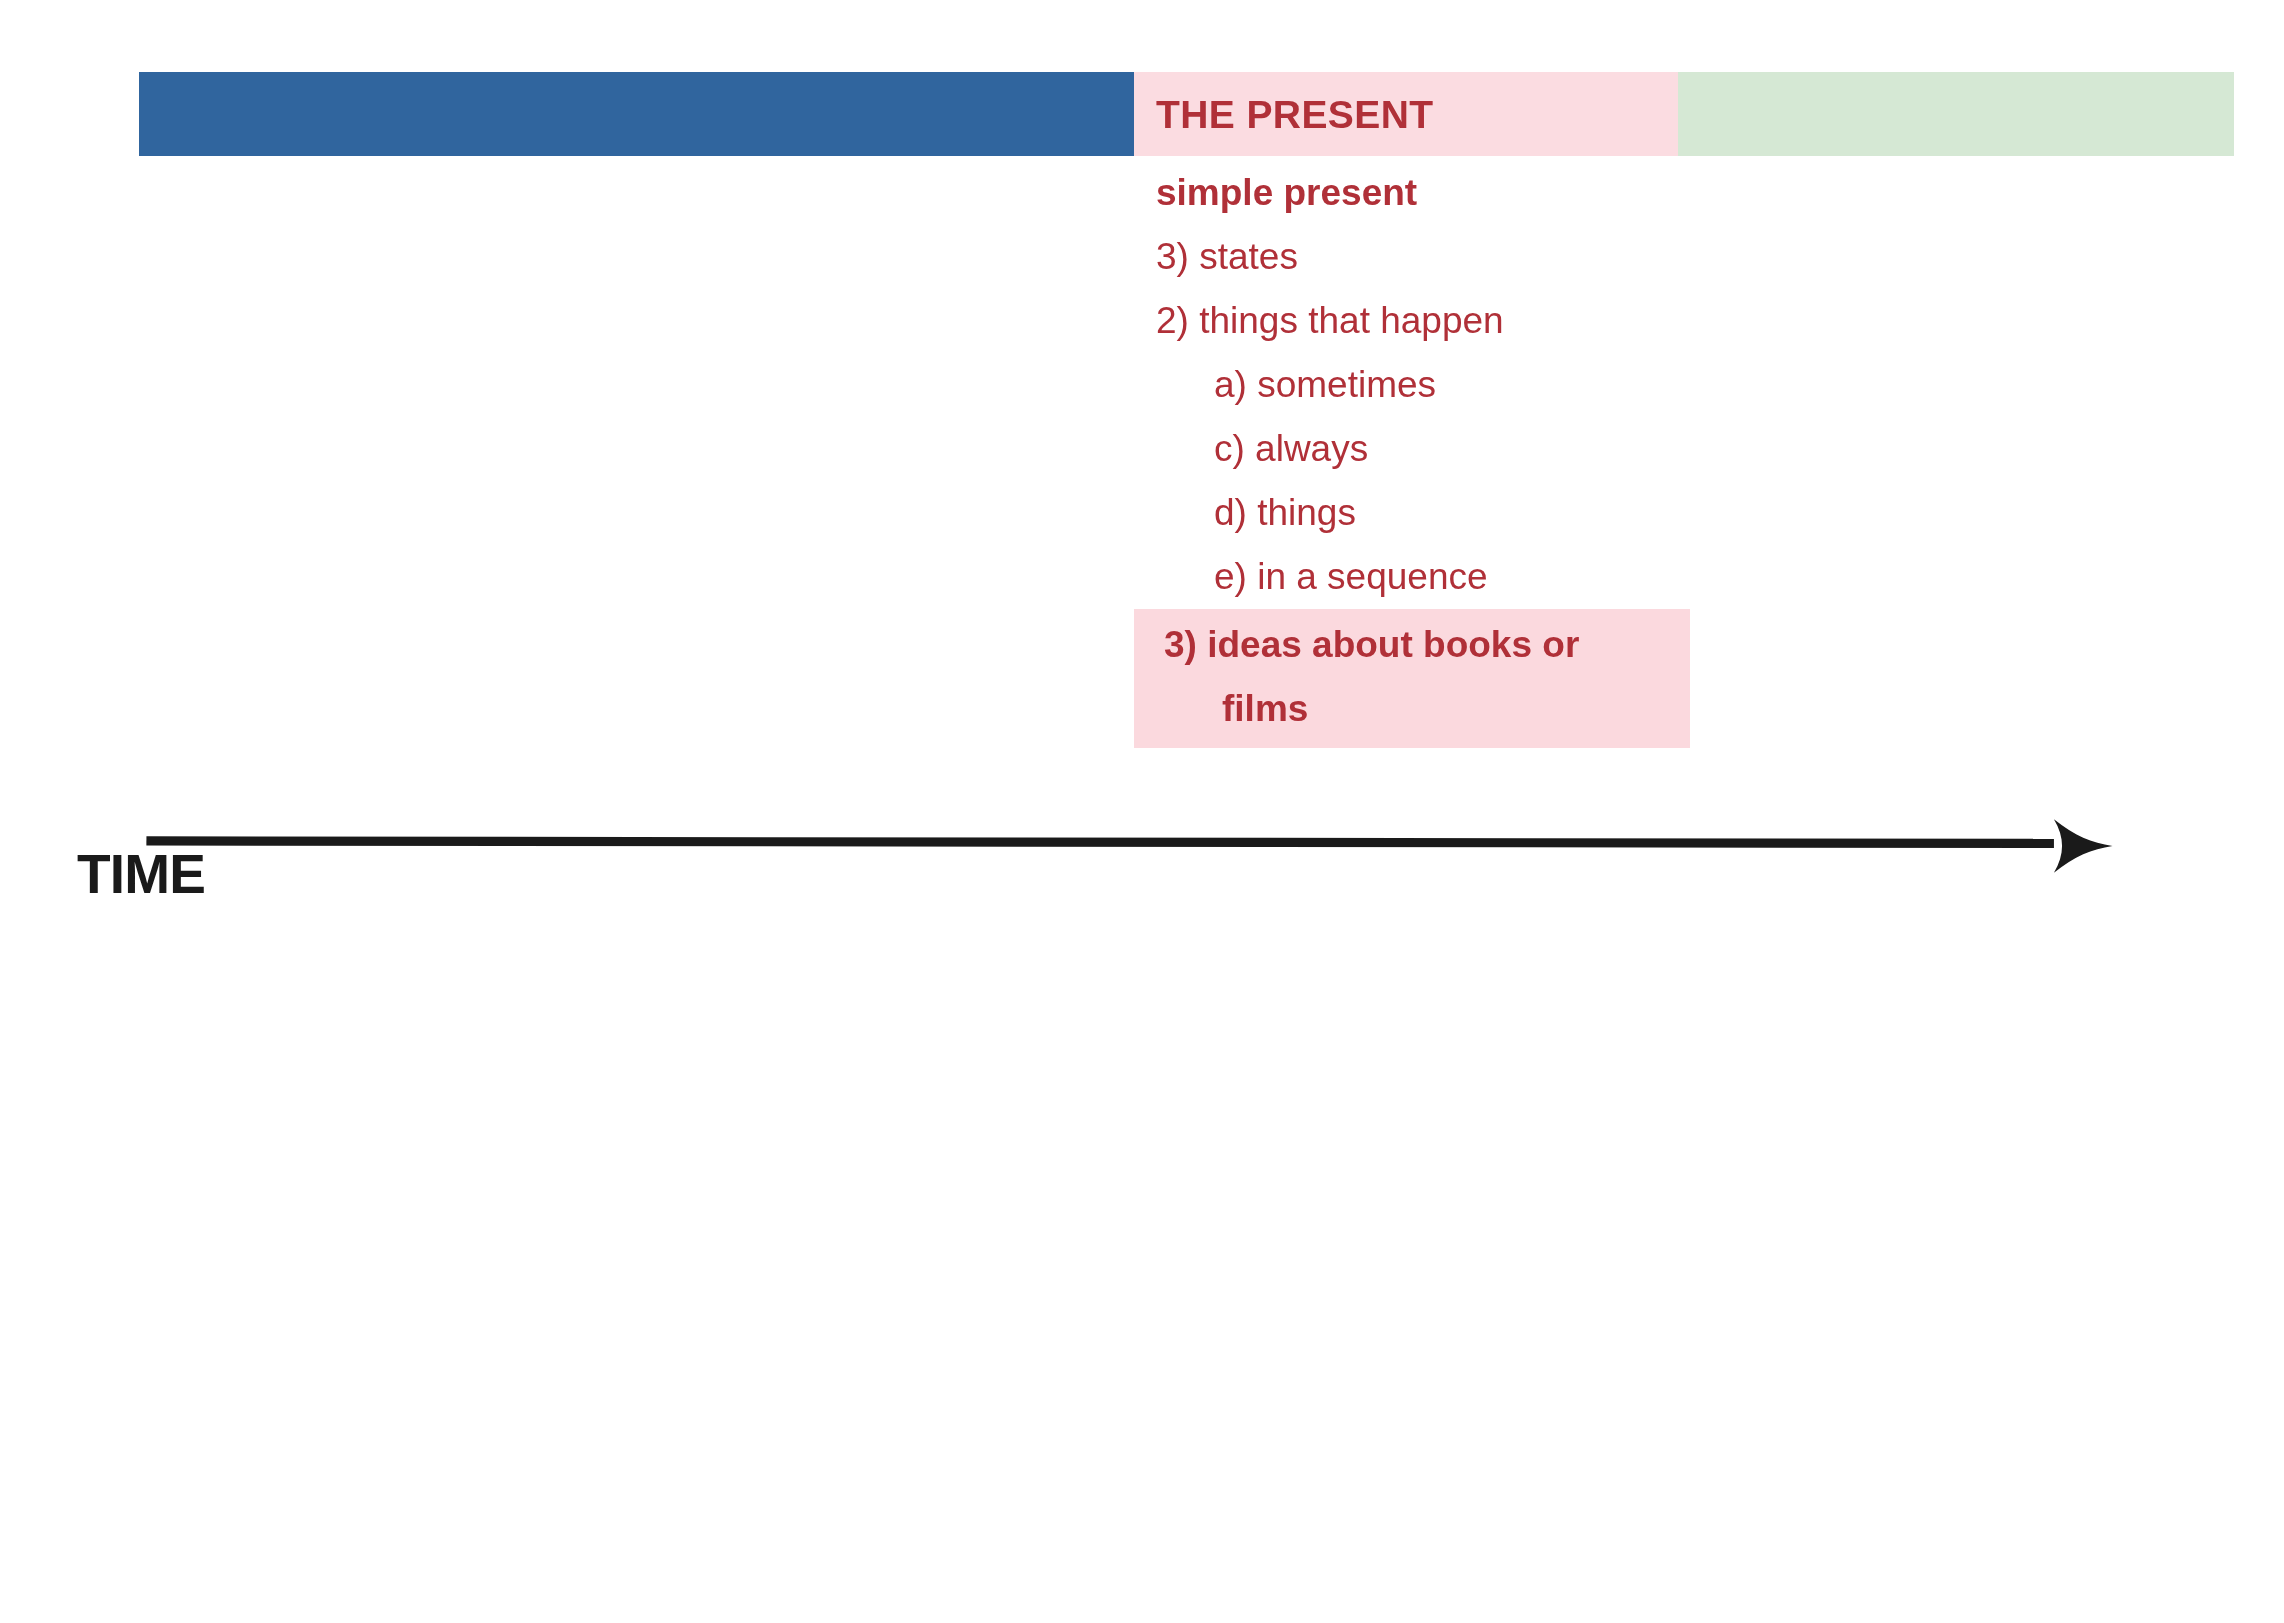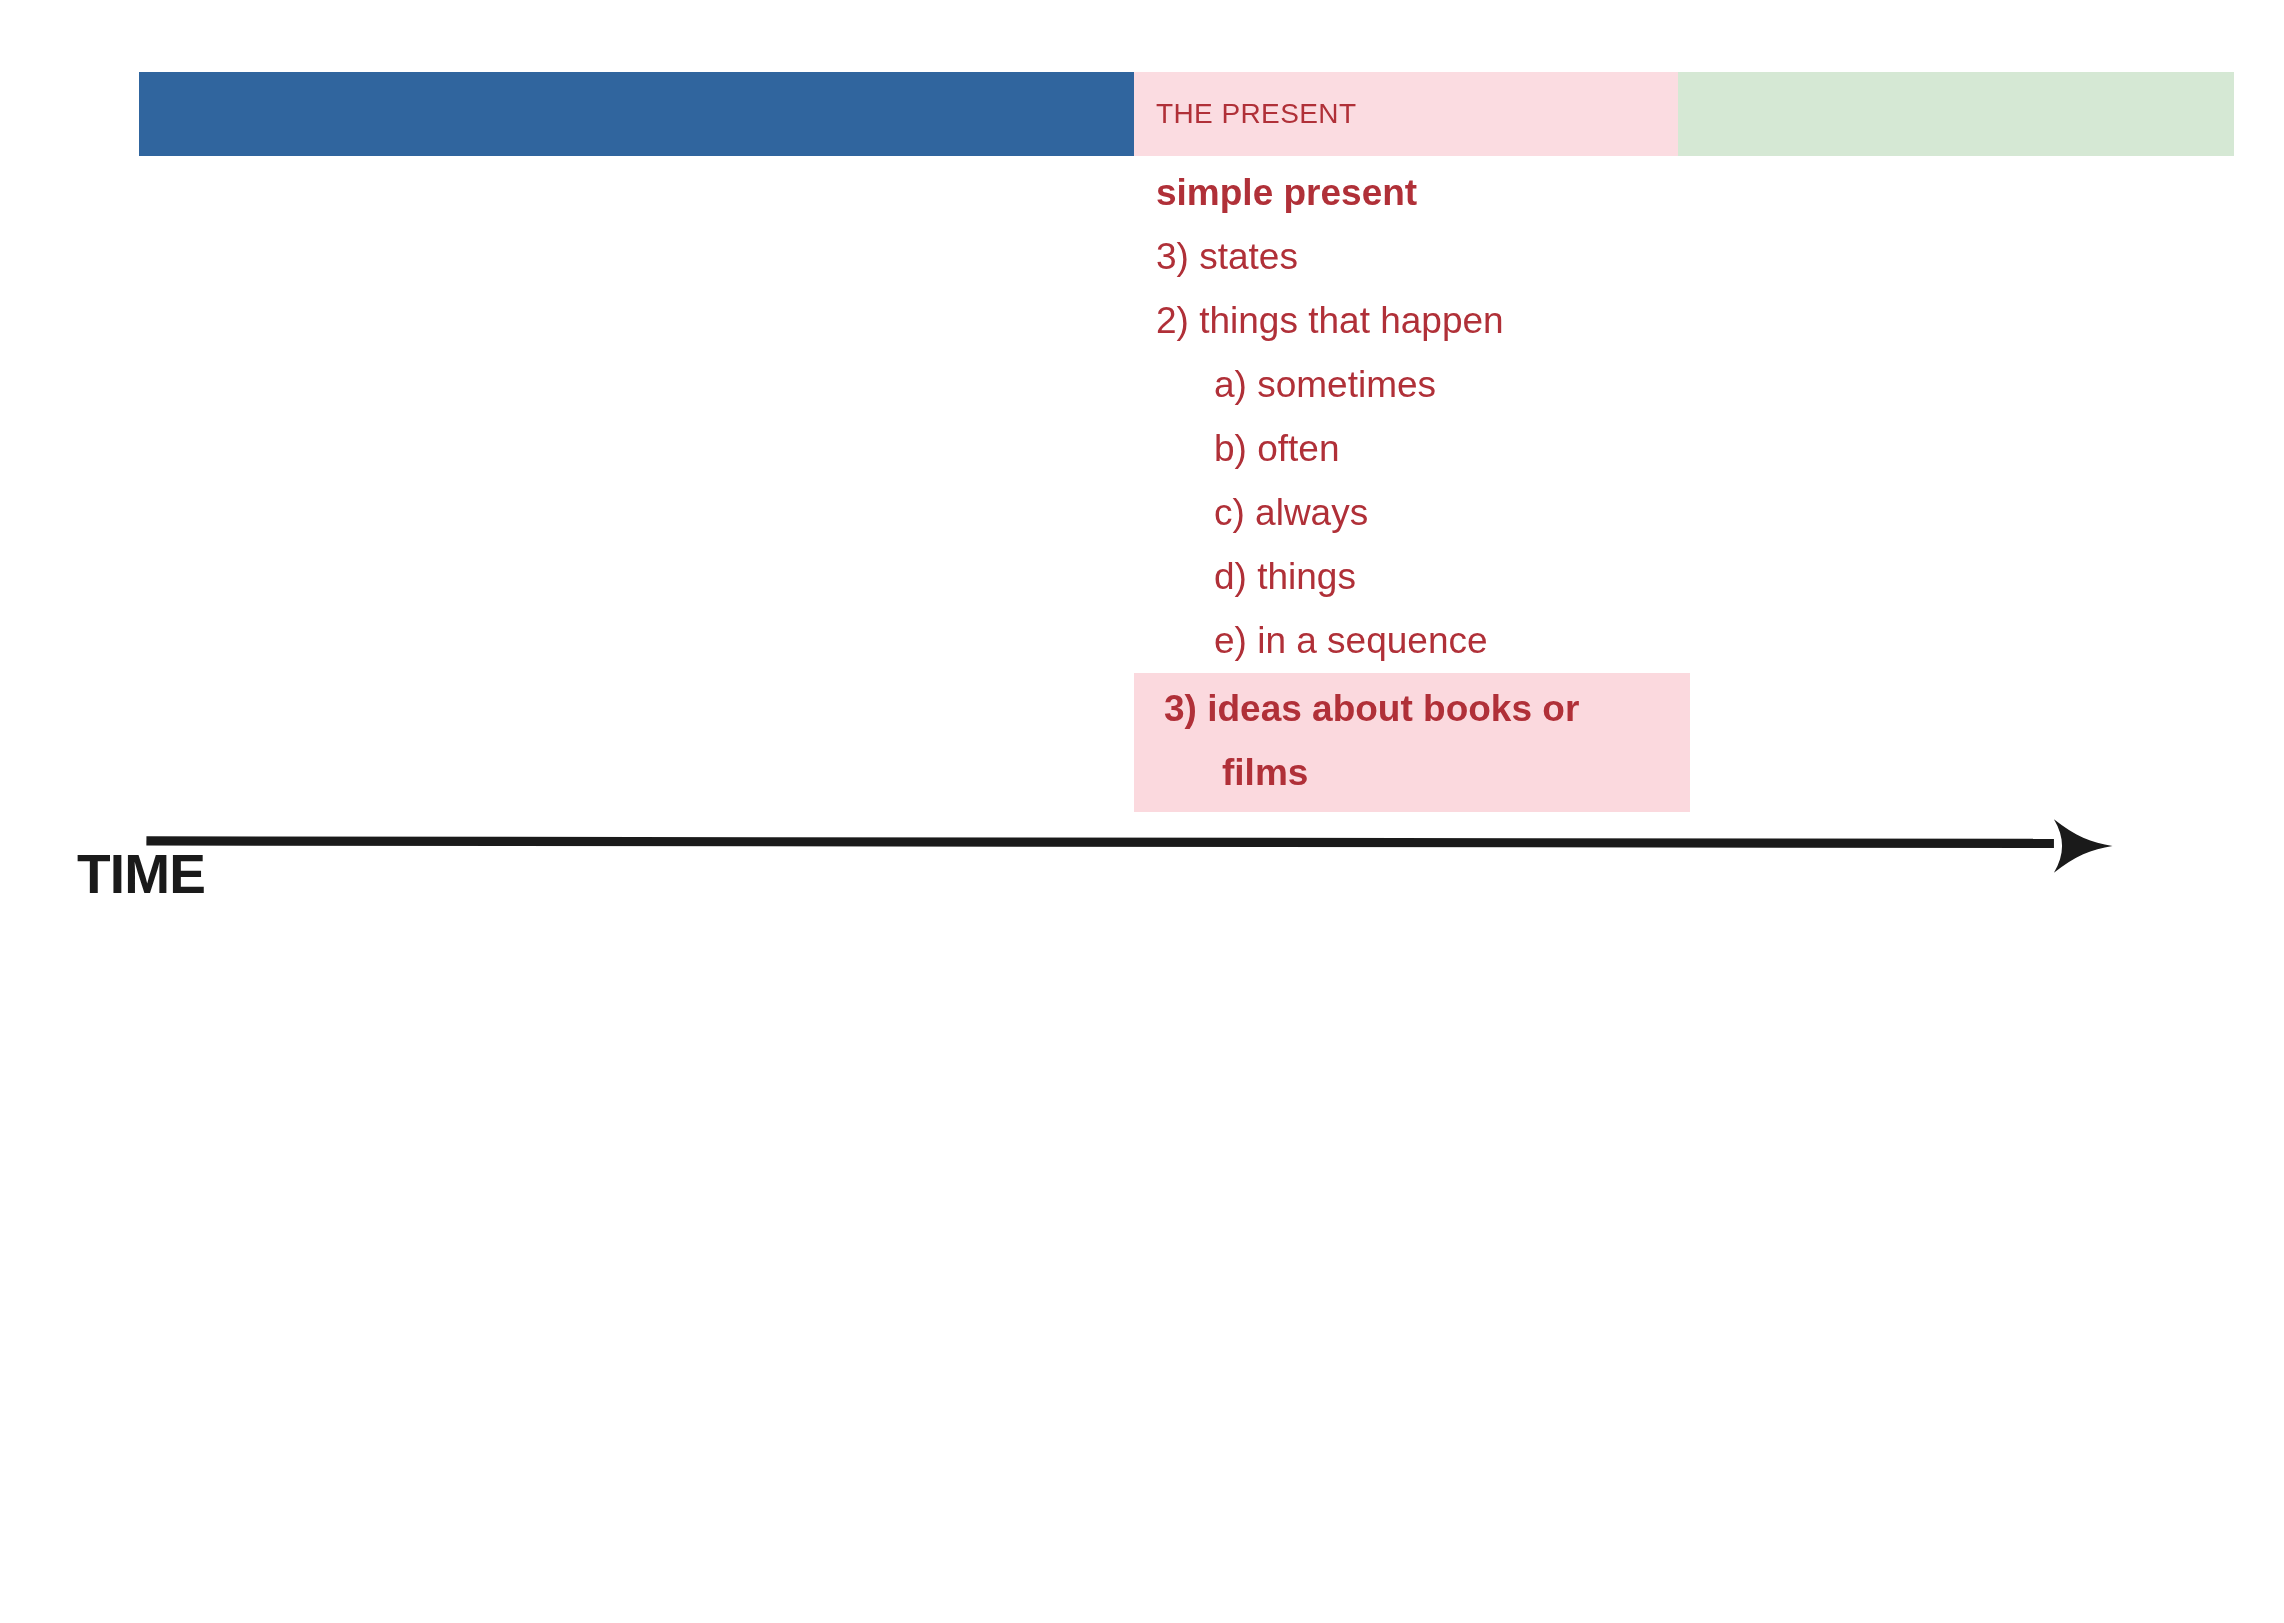--- a/index.html
+++ b/index.html
@@ -28,22 +28,22 @@
   .band-seg { height: 100%; position: relative; }
   #band-past      { width: 995px; }
   #band-present   { width: 544px; }
   #band-future    { width: 556px; }
 
   #present-heading {
     position: absolute;
     left: 22px;
     top: 50%;
     transform: translateY(-50%);
-    font-size: 28px;
-    font-weight: normal;
+    font-size: 39px;
+    font-weight: bold;
     letter-spacing: 0.4px;
     white-space: nowrap;
     line-height: 1;
   }
 
   
   #present-notes {
     position: absolute;
     left: 1134px;
     top: 161px;
@@ -103,21 +103,20 @@
 <div id="present-notes" style="color:#B03038;">
 
   <div class="note-line bold">simple present</div>
 
   <div class="note-line">3) states</div>
 
   <div class="note-line">2) things that happen</div>
 
   <div class="note-line indent">a) sometimes</div>
 
-  <div class="note-line indent">b) often</div>
 
   <div class="note-line indent">c) always</div>
 
   <div class="note-line indent">d) things</div>
 
   <div class="note-line indent">e) in a sequence</div>
 
   <div id="note-highlight" style="background:#FBD9DE;">
     <div class="note-line">3) ideas about books or</div>
     <div class="note-line indent">films</div>

